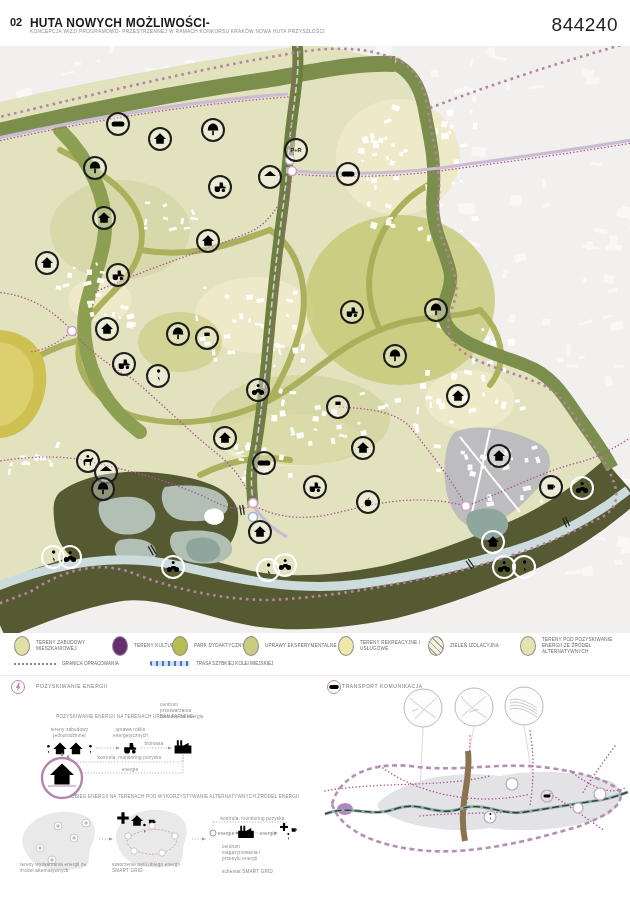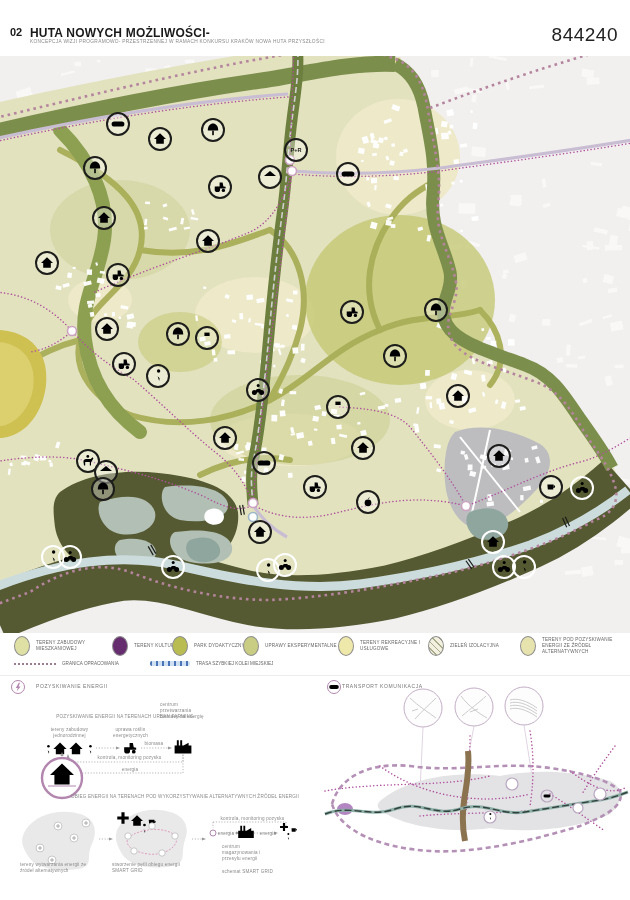--- a/index.html
+++ b/index.html
@@ -1,19 +1,19 @@
 <!DOCTYPE html>
 <html><head>
 <meta charset="utf-8">
 <style>
   html,body{margin:0;padding:0;background:#e9e9e9;}
   #board{position:relative;width:630px;height:900px;background:#fff;overflow:hidden;
          font-family:"Liberation Sans", sans-serif;outline:1px solid #ddd;}
   
-  #hdr{position:absolute;left:0;top:14px;width:630px;height:42px;background:#fff;z-index:5;}
+  #hdr{position:absolute;left:0;top:4px;width:630px;height:42px;background:#fff;z-index:5;}
   .hnum{position:absolute;left:10px;top:12px;font-size:11px;font-weight:bold;color:#1a1a1a;}
   .htitle{position:absolute;left:30px;top:12px;font-size:12px;font-weight:bold;color:#1a1a1a;letter-spacing:.2px;}
   .hsub{position:absolute;left:30px;top:25px;font-size:4.8px;color:#8a8a8a;letter-spacing:.3px;}
   .hcode{position:absolute;right:12px;top:10px;font-size:19px;color:#222;letter-spacing:.5px;}
   
   #mapwrap{position:absolute;left:0;top:42px;width:630px;height:591px;}
   
   #legend{position:absolute;left:0;top:633px;width:630px;height:42px;background:#fff;font-size:4.6px;color:#666;}
   .lg-item{position:absolute;top:3px;display:flex;align-items:center;}
   .lg-swatch{width:14px;height:18px;border-radius:50%;border:1px solid #8f8f8f;flex:0 0 auto;}

